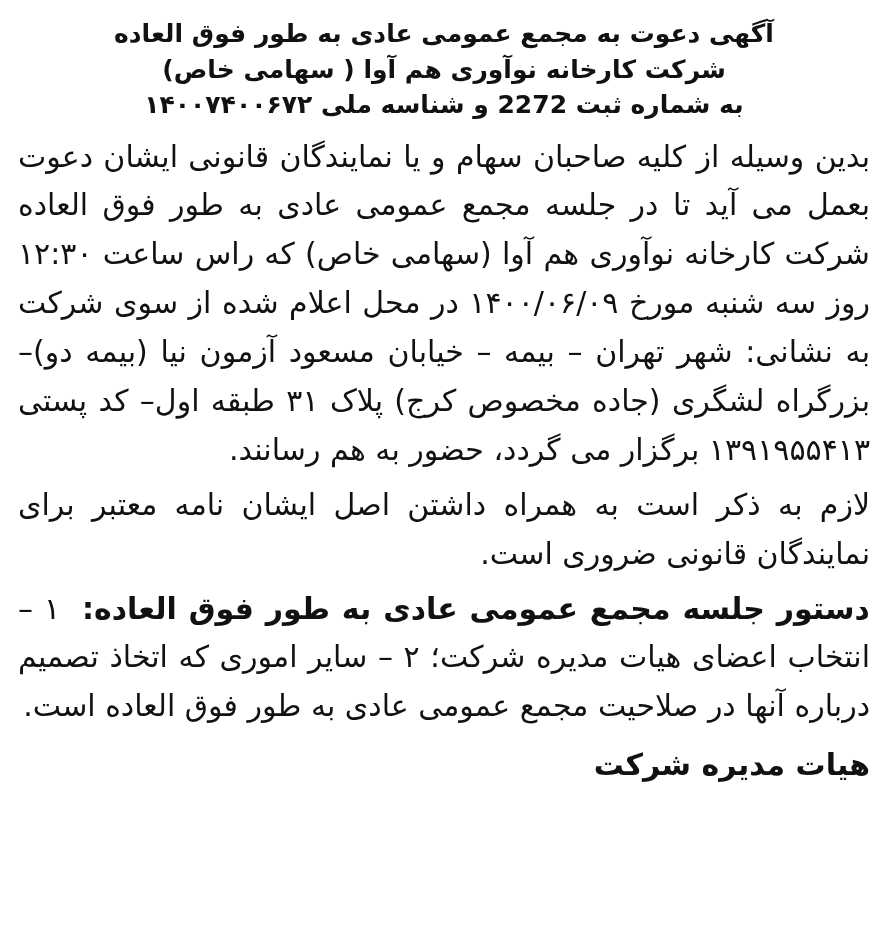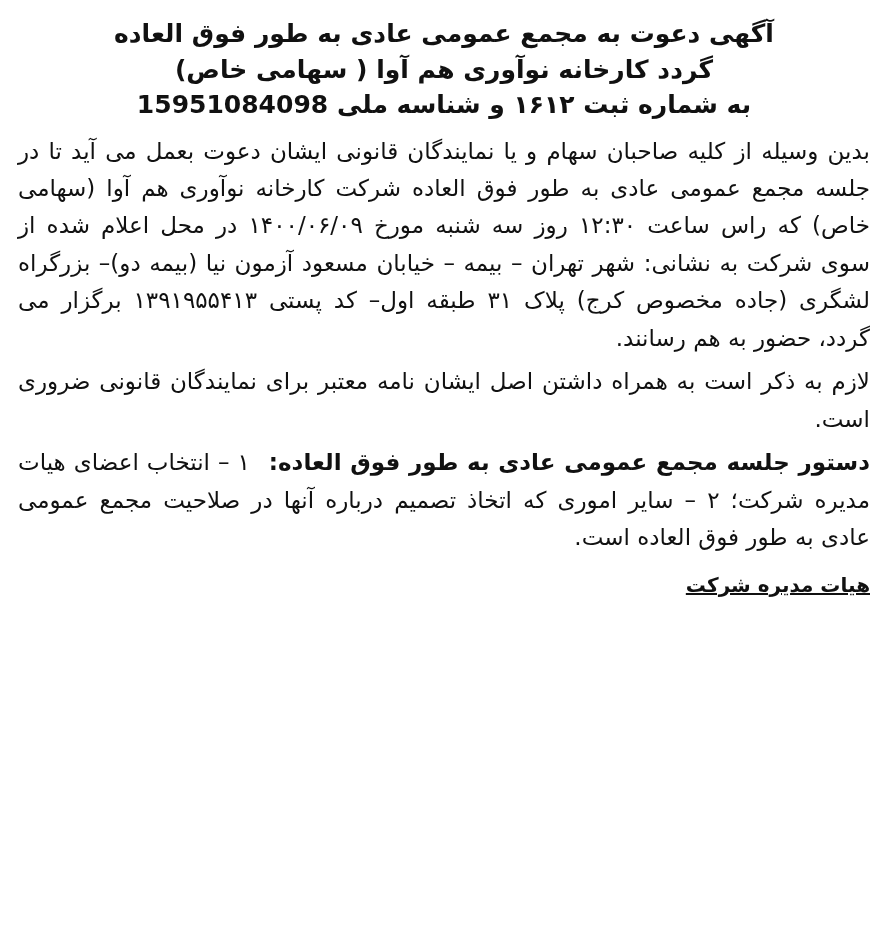--- a/index.html
+++ b/index.html
@@ -28,50 +28,49 @@
     font-size: 25px;
     line-height: 1.42;
     letter-spacing: -0.2px;
     margin: 2px 0 10px 0;
   }
   .notice-title .tline {
     display: block;
     white-space: nowrap;
   }
   .body-block {
-    font-size: 23px;
+    font-size: 30px;
     line-height: 1.63;
     text-align: justify;
     text-justify: inter-word;
     margin: 0 0 2px 0;
   }
   .p-gap {
     margin-top: 6px;
   }
   .inline-bold {
     font-weight: bold;
     margin-left: 11px;
   }
   .signature {
     font-weight: bold;
-    font-size: 20px;
+    font-size: 30px;
     margin-top: 16px;
     text-align: right;
-    text-decoration: underline;
   }
 </style>
 </head>
 <body>
 
 <div class="page">
 
   <div class="notice-title">
     <span class="tline">آگهی دعوت به مجمع عمومی عادی به طور فوق العاده</span>
-    <span class="tline">گردد کارخانه نوآوری هم آوا ( سهامی خاص)</span>
-    <span class="tline">به شماره ثبت ۱۶۱۲ و شناسه ملی  15951084098</span>
+    <span class="tline">شرکت کارخانه نوآوری هم آوا ( سهامی خاص)</span>
+    <span class="tline">به شماره ثبت 2272 و شناسه ملی  ۱۴۰۰۷۴۰۰۶۷۲</span>
   </div>
 
   <p class="body-block">بدین وسیله از کلیه صاحبان سهام و یا نمایندگان قانونی ایشان دعوت بعمل می آید تا در جلسه مجمع عمومی عادی به طور فوق العاده شرکت کارخانه نوآوری هم آوا (سهامی خاص) که راس ساعت ۱۲:۳۰ روز سه شنبه مورخ ۱۴۰۰/۰۶/۰۹ در محل اعلام شده از سوی شرکت به نشانی: شهر تهران – بیمه – خیابان مسعود آزمون نیا (بیمه دو)– بزرگراه لشگری (جاده مخصوص کرج) پلاک ۳۱ طبقه اول– کد پستی ۱۳۹۱۹۵۵۴۱۳ برگزار می گردد، حضور به هم رسانند.</p>
 
   <p class="body-block p-gap">لازم به ذکر است به همراه داشتن اصل ایشان نامه معتبر برای نمایندگان قانونی ضروری است.</p>
 
   <p class="body-block p-gap"><span class="inline-bold">دستور جلسه مجمع عمومی عادی به طور فوق العاده:</span><span> ۱ – انتخاب اعضای هیات مدیره شرکت؛ ۲ – سایر اموری که اتخاذ تصمیم درباره آنها در صلاحیت مجمع عمومی عادی به طور فوق العاده است.</span></p>
 
   <div class="signature">هیات مدیره شرکت</div>
 

